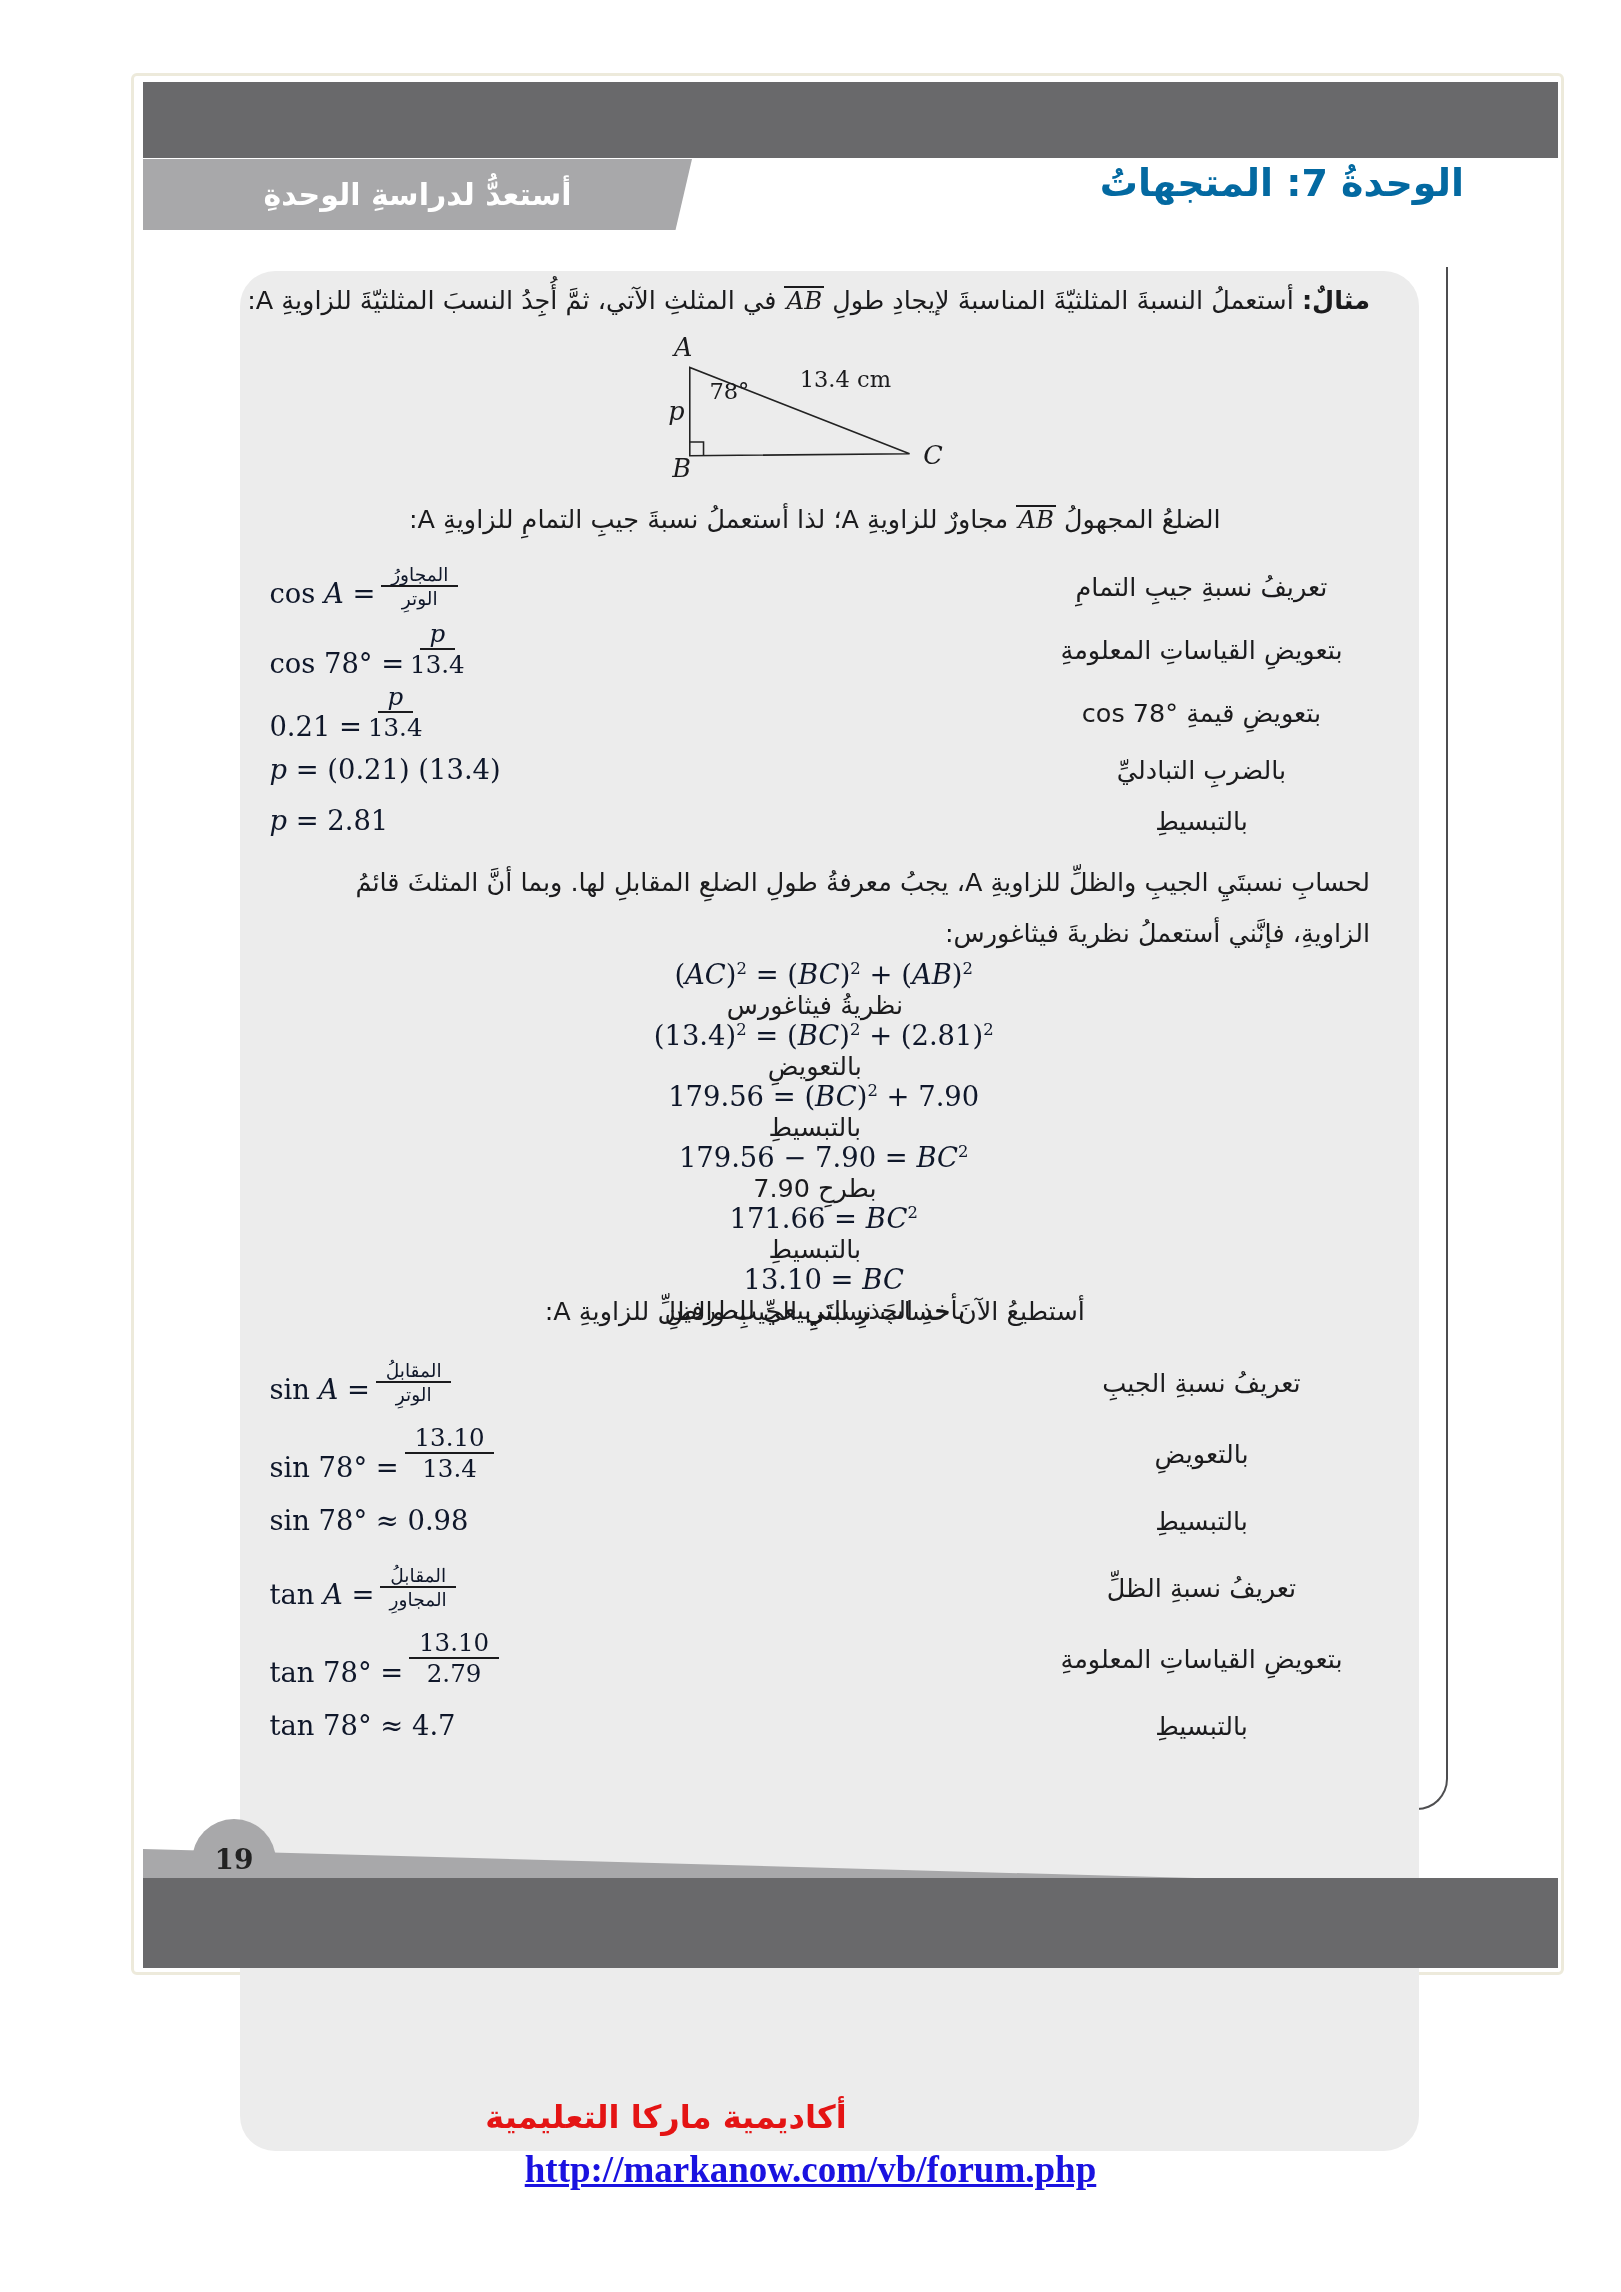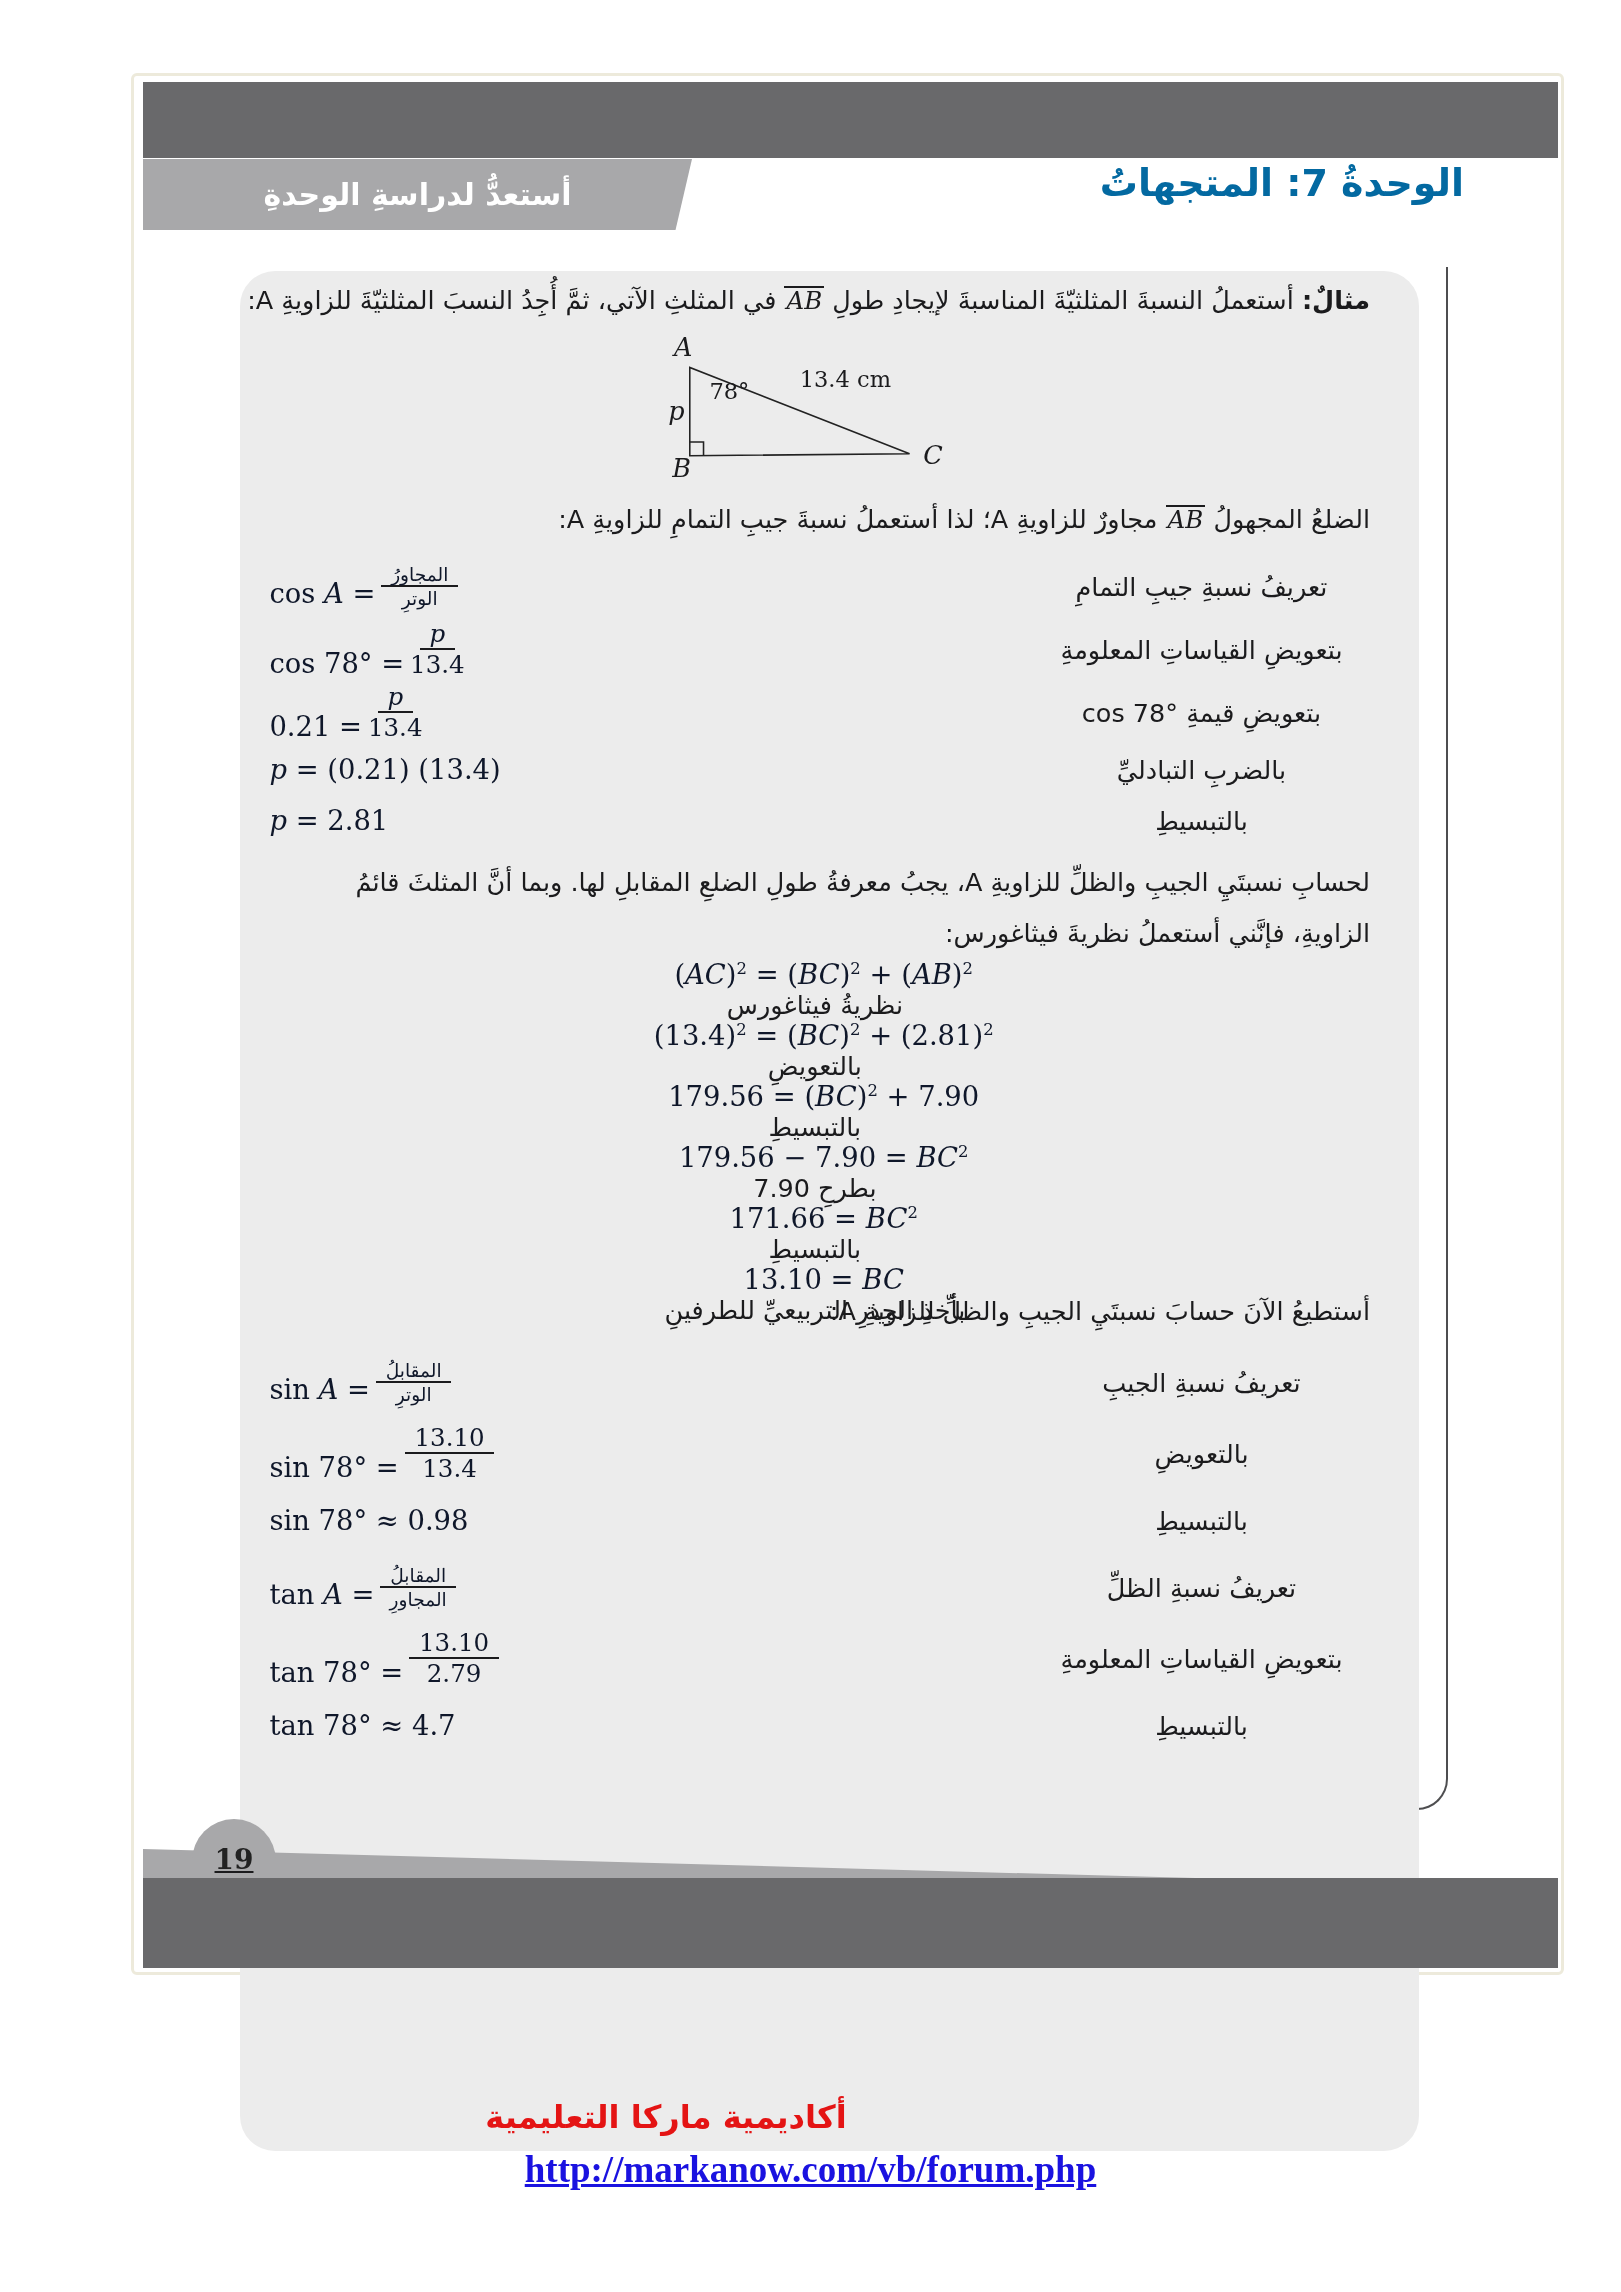--- a/index.html
+++ b/index.html
@@ -34,21 +34,21 @@
          font-size:25.5px;white-space:nowrap;}
   .intro b{font-weight:bold;}
   .seg{display:inline-block;direction:ltr;font-family:"DejaVu Serif",serif;font-style:italic;
        font-size:24.5px;border-top:2px solid #1b1b1d;line-height:1.05;padding:0 2px;}
 
   .tri-wrap{position:absolute;left:387px;top:63px;width:363px;height:165px;}
   .tri-wrap text{fill:#1b1b1d;}
   .t-var{font-family:"DejaVu Serif",serif;font-style:italic;font-size:26px;}
   .t-val{font-family:"DejaVu Serif",serif;font-size:23px;}
 
-  .lead{position:absolute;left:19.6px;right:49px;direction:rtl;text-align:right;
+  .lead{position:absolute;left:19.6px;right:49px;direction:rtl;text-align:center;
         font-size:25.5px;white-space:nowrap;}
   .lead-cos{top:233px;}
   .lead-sin{top:1025px;}
 
   .rows-box{position:absolute;left:11.8px;right:41px;display:flex;flex-direction:column;}
   #cos-rows{top:284px;}
   #pyth-rows{top:688px;}
   #sintan-rows{top:1076px;}
 
   .eqrow{display:flex;justify-content:space-between;align-items:center;}
@@ -69,21 +69,21 @@
   .row-label{width:353px;text-align:center;direction:rtl;font-size:25.5px;color:#1b1b1d;}
 
   .para{position:absolute;top:586px;left:15.7px;right:49px;direction:rtl;text-align:right;
         font-size:25.5px;line-height:51px;}
   .para .l1{white-space:nowrap;}
 
   
   .footer-wedge{position:absolute;left:143px;top:1849px;width:1088px;height:30px;background:#a8a8aa;
                 clip-path:polygon(0 0,100% 100%,0 100%);}
   .page-bump{position:absolute;left:192px;top:1819px;width:84px;height:61px;background:#a8a8aa;
-             border-radius:42px 42px 0 0;display:flex;align-items:flex-end;justify-content:center;text-decoration:underline;}
+             border-radius:42px 42px 0 0;display:flex;align-items:flex-end;justify-content:center;}
   .page-bump span{font-family:"DejaVu Serif",serif;font-weight:bold;font-size:28px;color:#222;
                   padding-bottom:3.9px;}
   .footer-bar{position:absolute;left:143px;top:1878px;width:1415px;height:90px;background:#69696b;}
 
   .academy{position:absolute;left:0;top:2098px;width:1332px;text-align:center;direction:rtl;
            font-size:32px;font-weight:bold;color:#e41414;}
   .forum-link{position:absolute;left:0;top:2148px;width:1621px;text-align:center;direction:ltr;
               font-family:"Liberation Serif",serif;font-size:37px;font-weight:bold;
               color:#1a12e0;text-decoration:underline;}
 </style>

